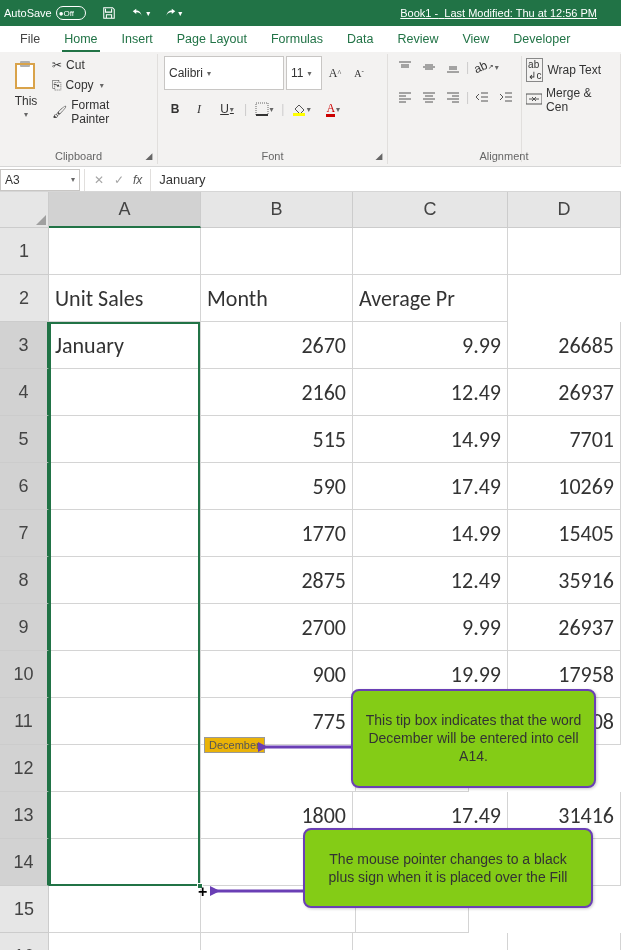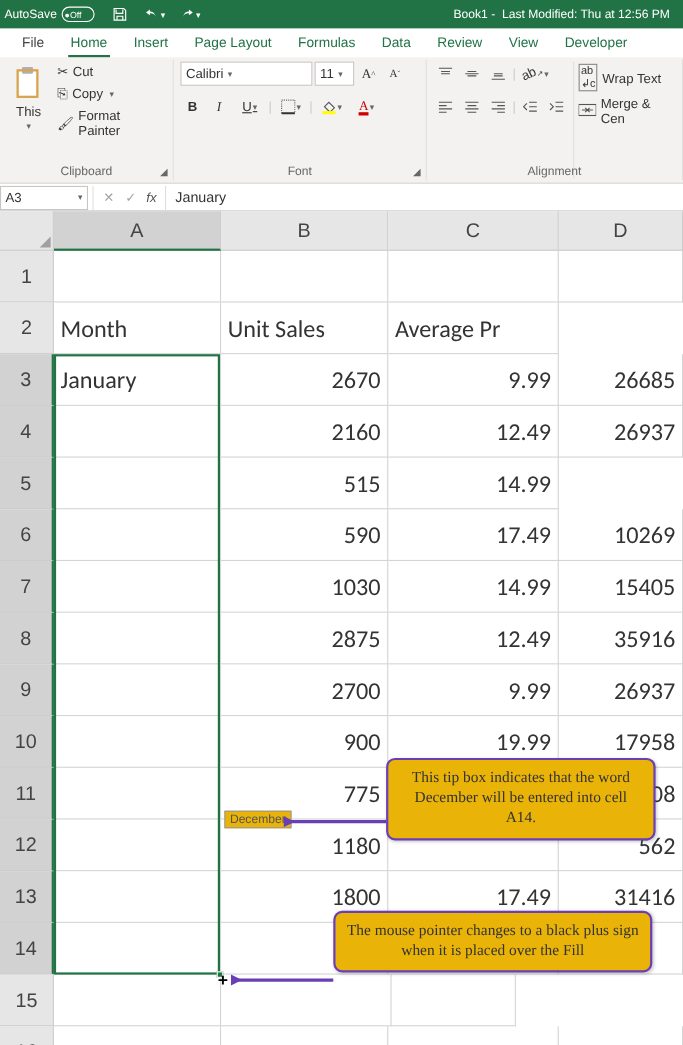--- a/index.html
+++ b/index.html
@@ -3,39 +3,39 @@
 <meta charset="utf-8">
 <style>
 * { box-sizing: border-box; margin: 0; padding: 0; }
 body { font-family: 'Segoe UI', Arial, sans-serif; font-size: 12px; color: #333; background: #fff; width: 621px; overflow: hidden; }
 
 
 .titlebar { background: #217346; color: #fff; height: 26px; display: flex; align-items: center; padding: 0 4px; font-size: 11px; justify-content: space-between; }
 .titlebar .autosave { display: flex; align-items: center; gap: 4px; }
 .titlebar .toggle { width: 30px; height: 14px; border: 1px solid #fff; border-radius: 7px; display: inline-flex; align-items: center; padding: 0 2px; font-size: 8px; }
 .titlebar .qat { display: flex; gap: 10px; margin-left: 12px; align-items: center; }
-.titlebar .bookname { margin-left: auto; margin-right: 8px; }
+.titlebar .bookname { margin-left: auto; margin-right: 20px; text-decoration: underline; }
 .titlebar svg { fill: #fff; }
 
 
 .ribbon-tabs { background: #fff; height: 26px; display: flex; align-items: flex-end; padding: 0 8px; font-size: 12.5px; position: relative; }
 .ribbon-tabs .tab { padding: 4px 12px 6px; cursor: pointer; color: #217346; }
 .ribbon-tabs .tab.active { color: #217346; position: relative; }
 .ribbon-tabs .tab.active::after { content: ''; position: absolute; left: 10px; right: 10px; bottom: 0; height: 2px; background: #217346; }
 .ribbon-tabs .tab.file { color: #444; }
 
 
 .ribbon-body { background: #f3f2f1; border-bottom: 1px solid #d6d6d6; height: 115px; display: flex; padding: 2px 0; }
 .ribbon-group { border-right: 1px solid #e1dfdd; padding: 2px 6px; display: flex; flex-direction: column; position: relative; }
 .ribbon-group .group-label { position: absolute; bottom: 2px; left: 0; right: 0; text-align: center; font-size: 11px; color: #666; }
 .ribbon-group .group-content { flex: 1; display: flex; gap: 4px; }
 .big-btn { display: flex; flex-direction: column; align-items: center; justify-content: flex-start; padding: 4px 6px; gap: 2px; }
 .mini-row { display: flex; flex-direction: column; gap: 2px; font-size: 12px; }
 .mini-row .item { display: flex; align-items: center; gap: 4px; padding: 2px 2px; }
-.sel { background: #fff; border: 1px solid #c8c6c4; height: 22px; display: inline-flex; align-items: center; padding: 0 4px; position: relative; }
+.sel { background: #fff; border: 1px solid #c8c6c4; height: 34px; display: inline-flex; align-items: center; padding: 0 4px; position: relative; }
 .sel .caret { margin-left: 4px; font-size: 8px; color: #666; }
 .icon-btn { width: 22px; height: 22px; display: inline-flex; align-items: center; justify-content: center; }
 .icon-dd { width: 30px; height: 22px; display: inline-flex; align-items: center; justify-content: center; gap: 1px; }
 .icon-dd .caret { font-size: 8px; color: #666; }
 .font-row { display: flex; gap: 2px; margin-bottom: 4px; align-items: center; }
 .dialog-launcher { position: absolute; bottom: 2px; right: 2px; width: 12px; height: 12px; font-size: 9px; color: #666; display: flex; align-items: center; justify-content: center; }
 
 
 .formula-bar { height: 24px; border-bottom: 1px solid #d6d6d6; display: flex; align-items: center; background: #fff; margin-top:1px; }
 .name-box { border: 1px solid #c8c6c4; height: 22px; width: 80px; display: flex; align-items: center; padding: 1px 4px; font-size: 12px; }
@@ -61,21 +61,21 @@
 .cell.num { justify-content: flex-end; }
 .cell.noclip { overflow: visible; }
 
 
 .sel-range { position: absolute; border: 2px solid #217346; pointer-events: none; z-index: 5; }
 .fill-handle { position: absolute; width: 6px; height: 6px; background: #217346; border: 1px solid #fff; z-index: 7; }
 .cursor-plus { position: absolute; font-size: 16px; color: #000; font-weight: bold; z-index: 8; line-height: 1; }
 .fill-tip { position: absolute; background: #eab308; border: 1px solid #999; font-size: 11px; padding: 1px 4px; z-index: 9; color: #555; font-family: 'Segoe UI', Arial, sans-serif; }
 
 
-.callout { position: absolute; background: #eab308; border: 2px solid #6a3fb5; border-radius: 8px; padding: 8px 10px; font-size: 14px; font-family: Liberation Serif, serif; color: #333; text-align: center; z-index: 20; box-shadow: 1px 1px 3px rgba(0,0,0,0.2); line-height: 1.3; }
+.callout { position: absolute; background: #84cc16; border: 2px solid #6a3fb5; border-radius: 8px; padding: 20px 10px; font-size: 14px; font-family: Liberation Sans, sans-serif; color: #333; text-align: center; z-index: 20; box-shadow: 1px 1px 3px rgba(0,0,0,0.2); line-height: 1.3; }
 .arrow { position: absolute; z-index: 19; }
 
 
 .grid-wrap { position: relative; }
 </style>
 </head>
 <body>
 
 <div class="titlebar">
   <div class="autosave">
@@ -318,22 +318,22 @@
   <div id="rows">
         <div class="row">
           <div class="row-header">1</div>
           <div class="cell col-A text "></div>
           <div class="cell col-B num"></div>
           <div class="cell col-C num"></div>
           <div class="cell col-D num"></div>
         </div>
         <div class="row">
           <div class="row-header">2</div>
+          <div class="cell col-B text noclip">Unit Sales</div>
           <div class="cell col-A text noclip">Month</div>
-          <div class="cell col-B text noclip">Unit Sales</div>
           <div class="cell col-C text noclip">Average Pr</div>
         </div>
         <div class="row">
           <div class="row-header sel-h">3</div>
           <div class="cell col-A text ">January</div>
           <div class="cell col-B num">2670</div>
           <div class="cell col-C num">9.99</div>
           <div class="cell col-D num">26685</div>
         </div>
         <div class="row">
@@ -341,32 +341,33 @@
           <div class="cell col-A text "></div>
           <div class="cell col-B num">2160</div>
           <div class="cell col-C num">12.49</div>
           <div class="cell col-D num">26937</div>
         </div>
         <div class="row">
           <div class="row-header sel-h">5</div>
           <div class="cell col-A text "></div>
           <div class="cell col-B num">515</div>
           <div class="cell col-C num">14.99</div>
+          <div class="cell col-D num">7701</div>
         </div>
         <div class="row">
           <div class="row-header sel-h">6</div>
           <div class="cell col-A text "></div>
           <div class="cell col-B num">590</div>
           <div class="cell col-C num">17.49</div>
           <div class="cell col-D num">10269</div>
         </div>
         <div class="row">
           <div class="row-header sel-h">7</div>
           <div class="cell col-A text "></div>
-          <div class="cell col-B num">1030</div>
+          <div class="cell col-B num">1770</div>
           <div class="cell col-C num">14.99</div>
           <div class="cell col-D num">15405</div>
         </div>
         <div class="row">
           <div class="row-header sel-h">8</div>
           <div class="cell col-A text "></div>
           <div class="cell col-B num">2875</div>
           <div class="cell col-C num">12.49</div>
           <div class="cell col-D num">35916</div>
         </div>
@@ -387,21 +388,20 @@
         <div class="row">
           <div class="row-header sel-h">11</div>
           <div class="cell col-A text "></div>
           <div class="cell col-B num">775</div>
           <div class="cell col-C num"></div>
           <div class="cell col-D num">708</div>
         </div>
         <div class="row">
           <div class="row-header sel-h">12</div>
           <div class="cell col-A text "></div>
-          <div class="cell col-B num">1180</div>
           <div class="cell col-C num"></div>
           <div class="cell col-D num">562</div>
         </div>
         <div class="row">
           <div class="row-header sel-h">13</div>
           <div class="cell col-A text "></div>
           <div class="cell col-B num">1800</div>
           <div class="cell col-C num">17.49</div>
           <div class="cell col-D num">31416</div>
         </div>

